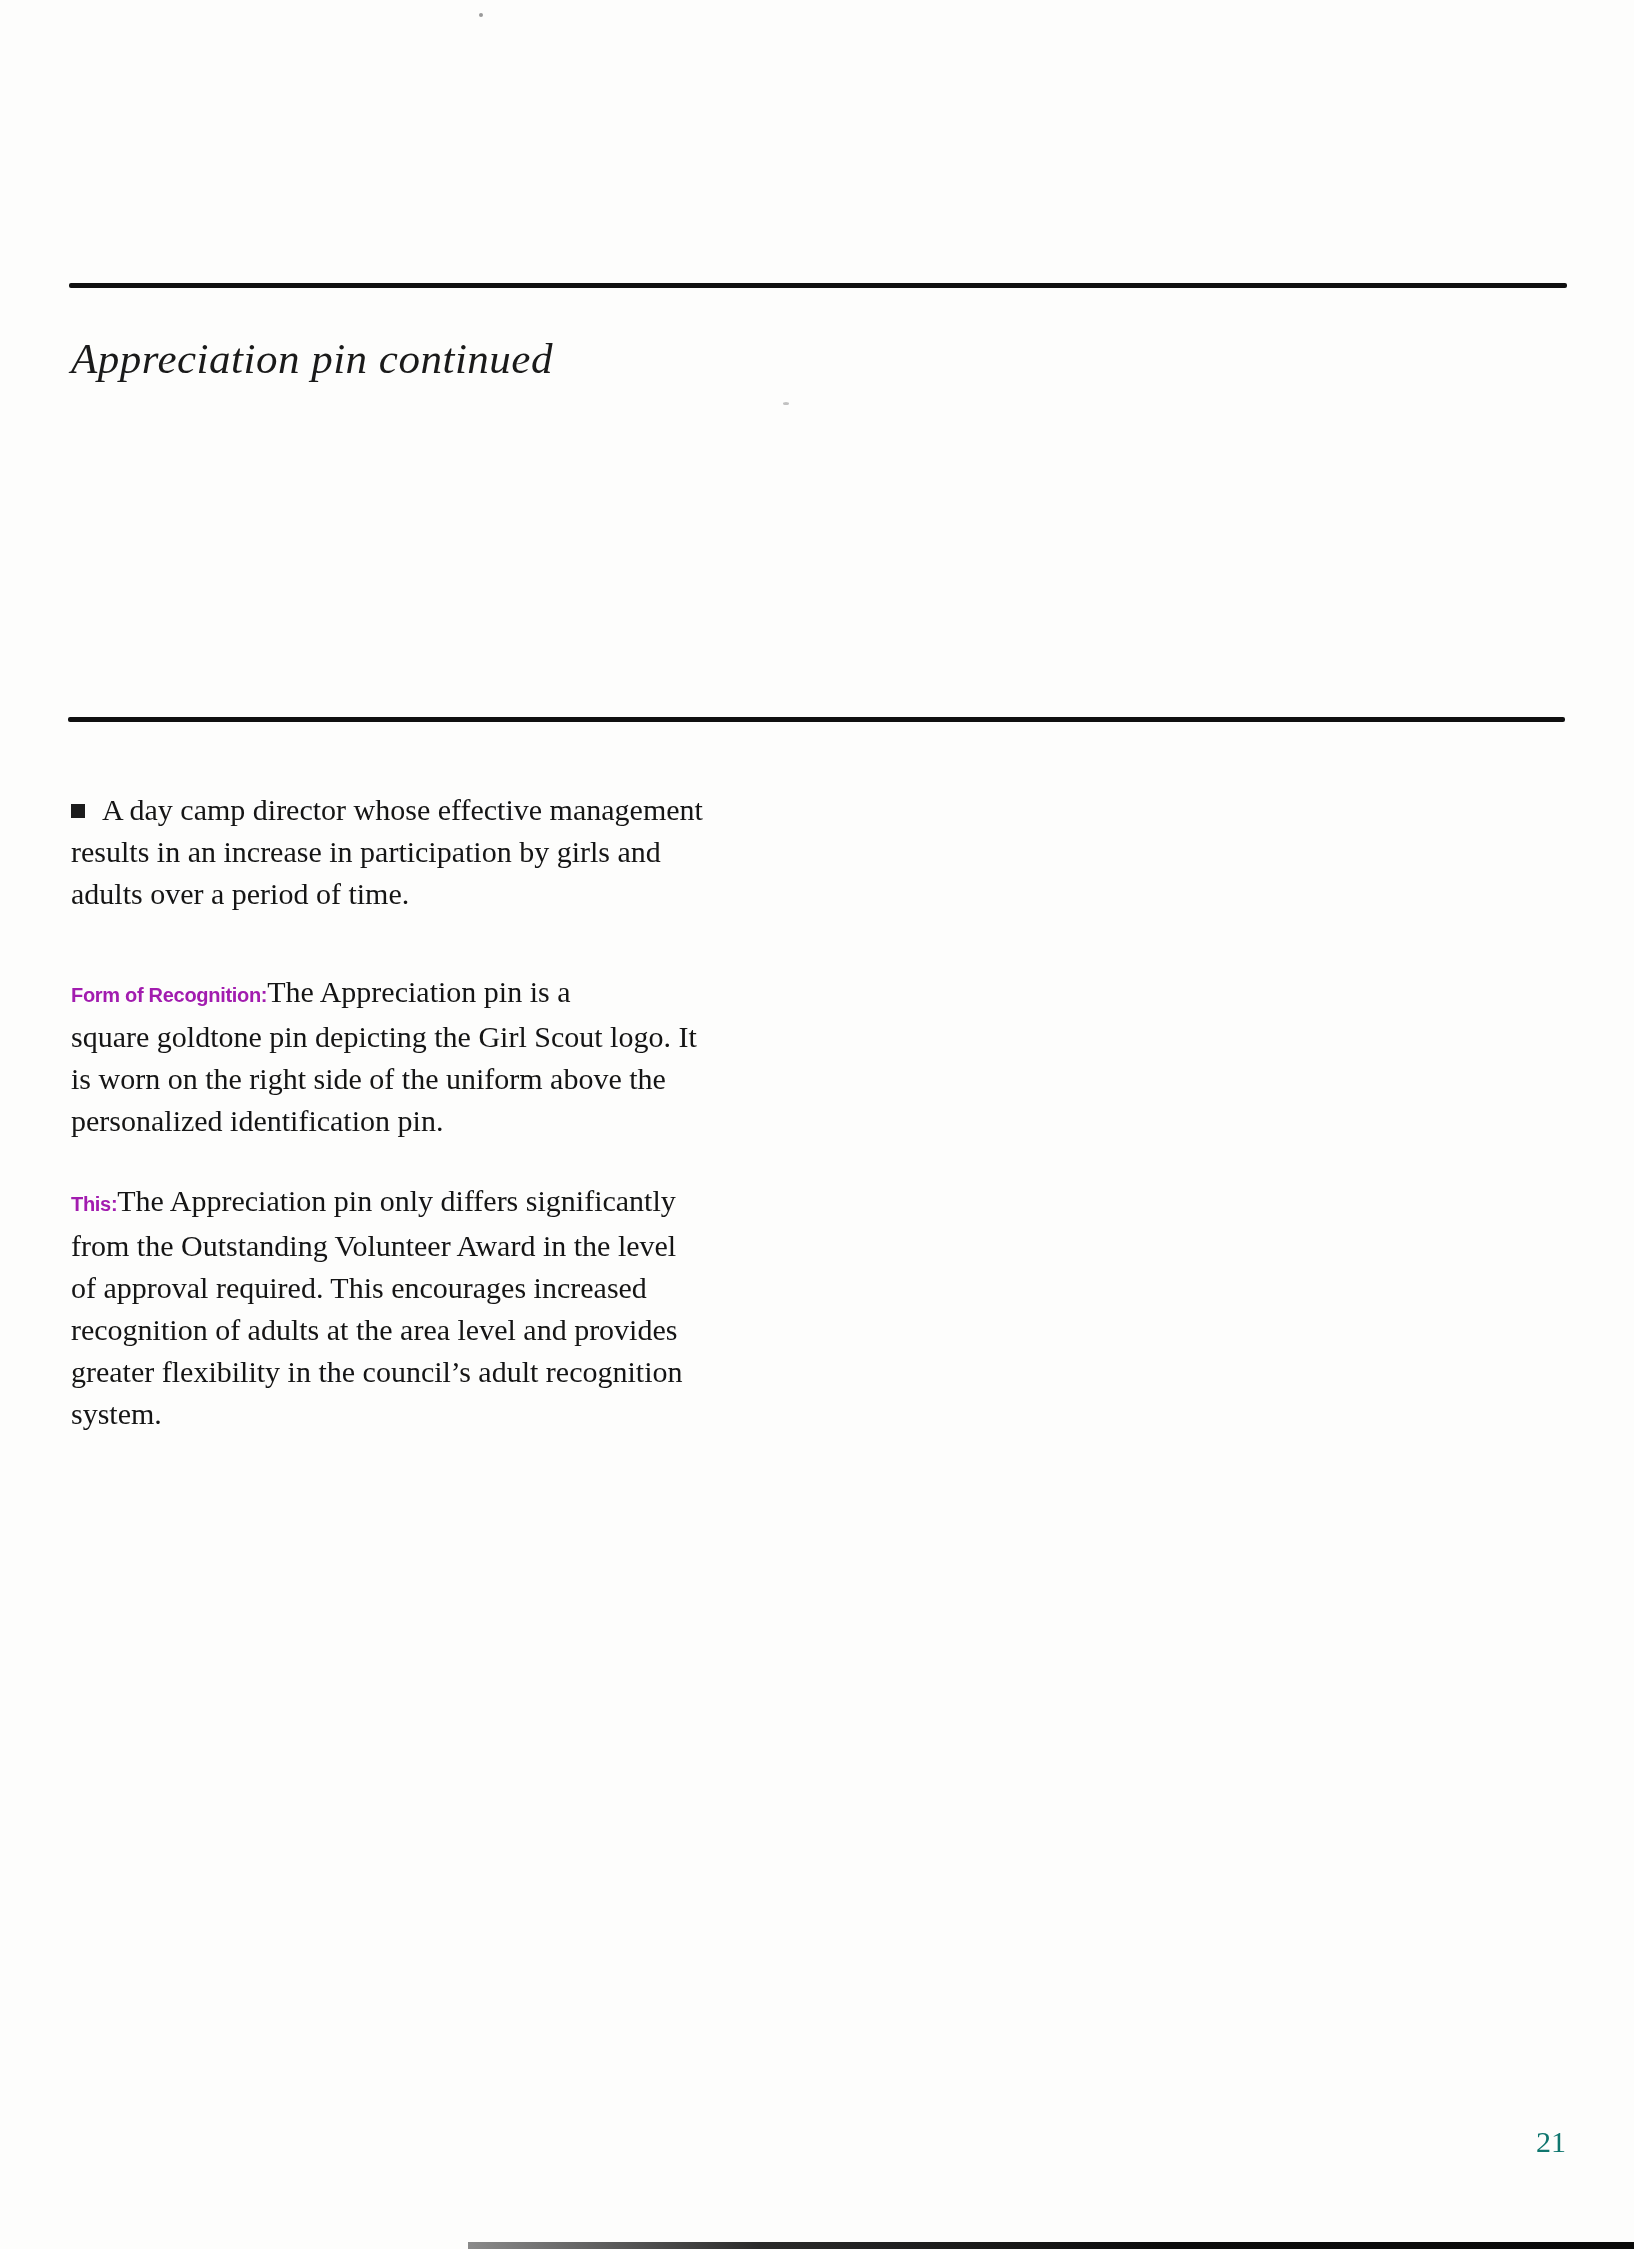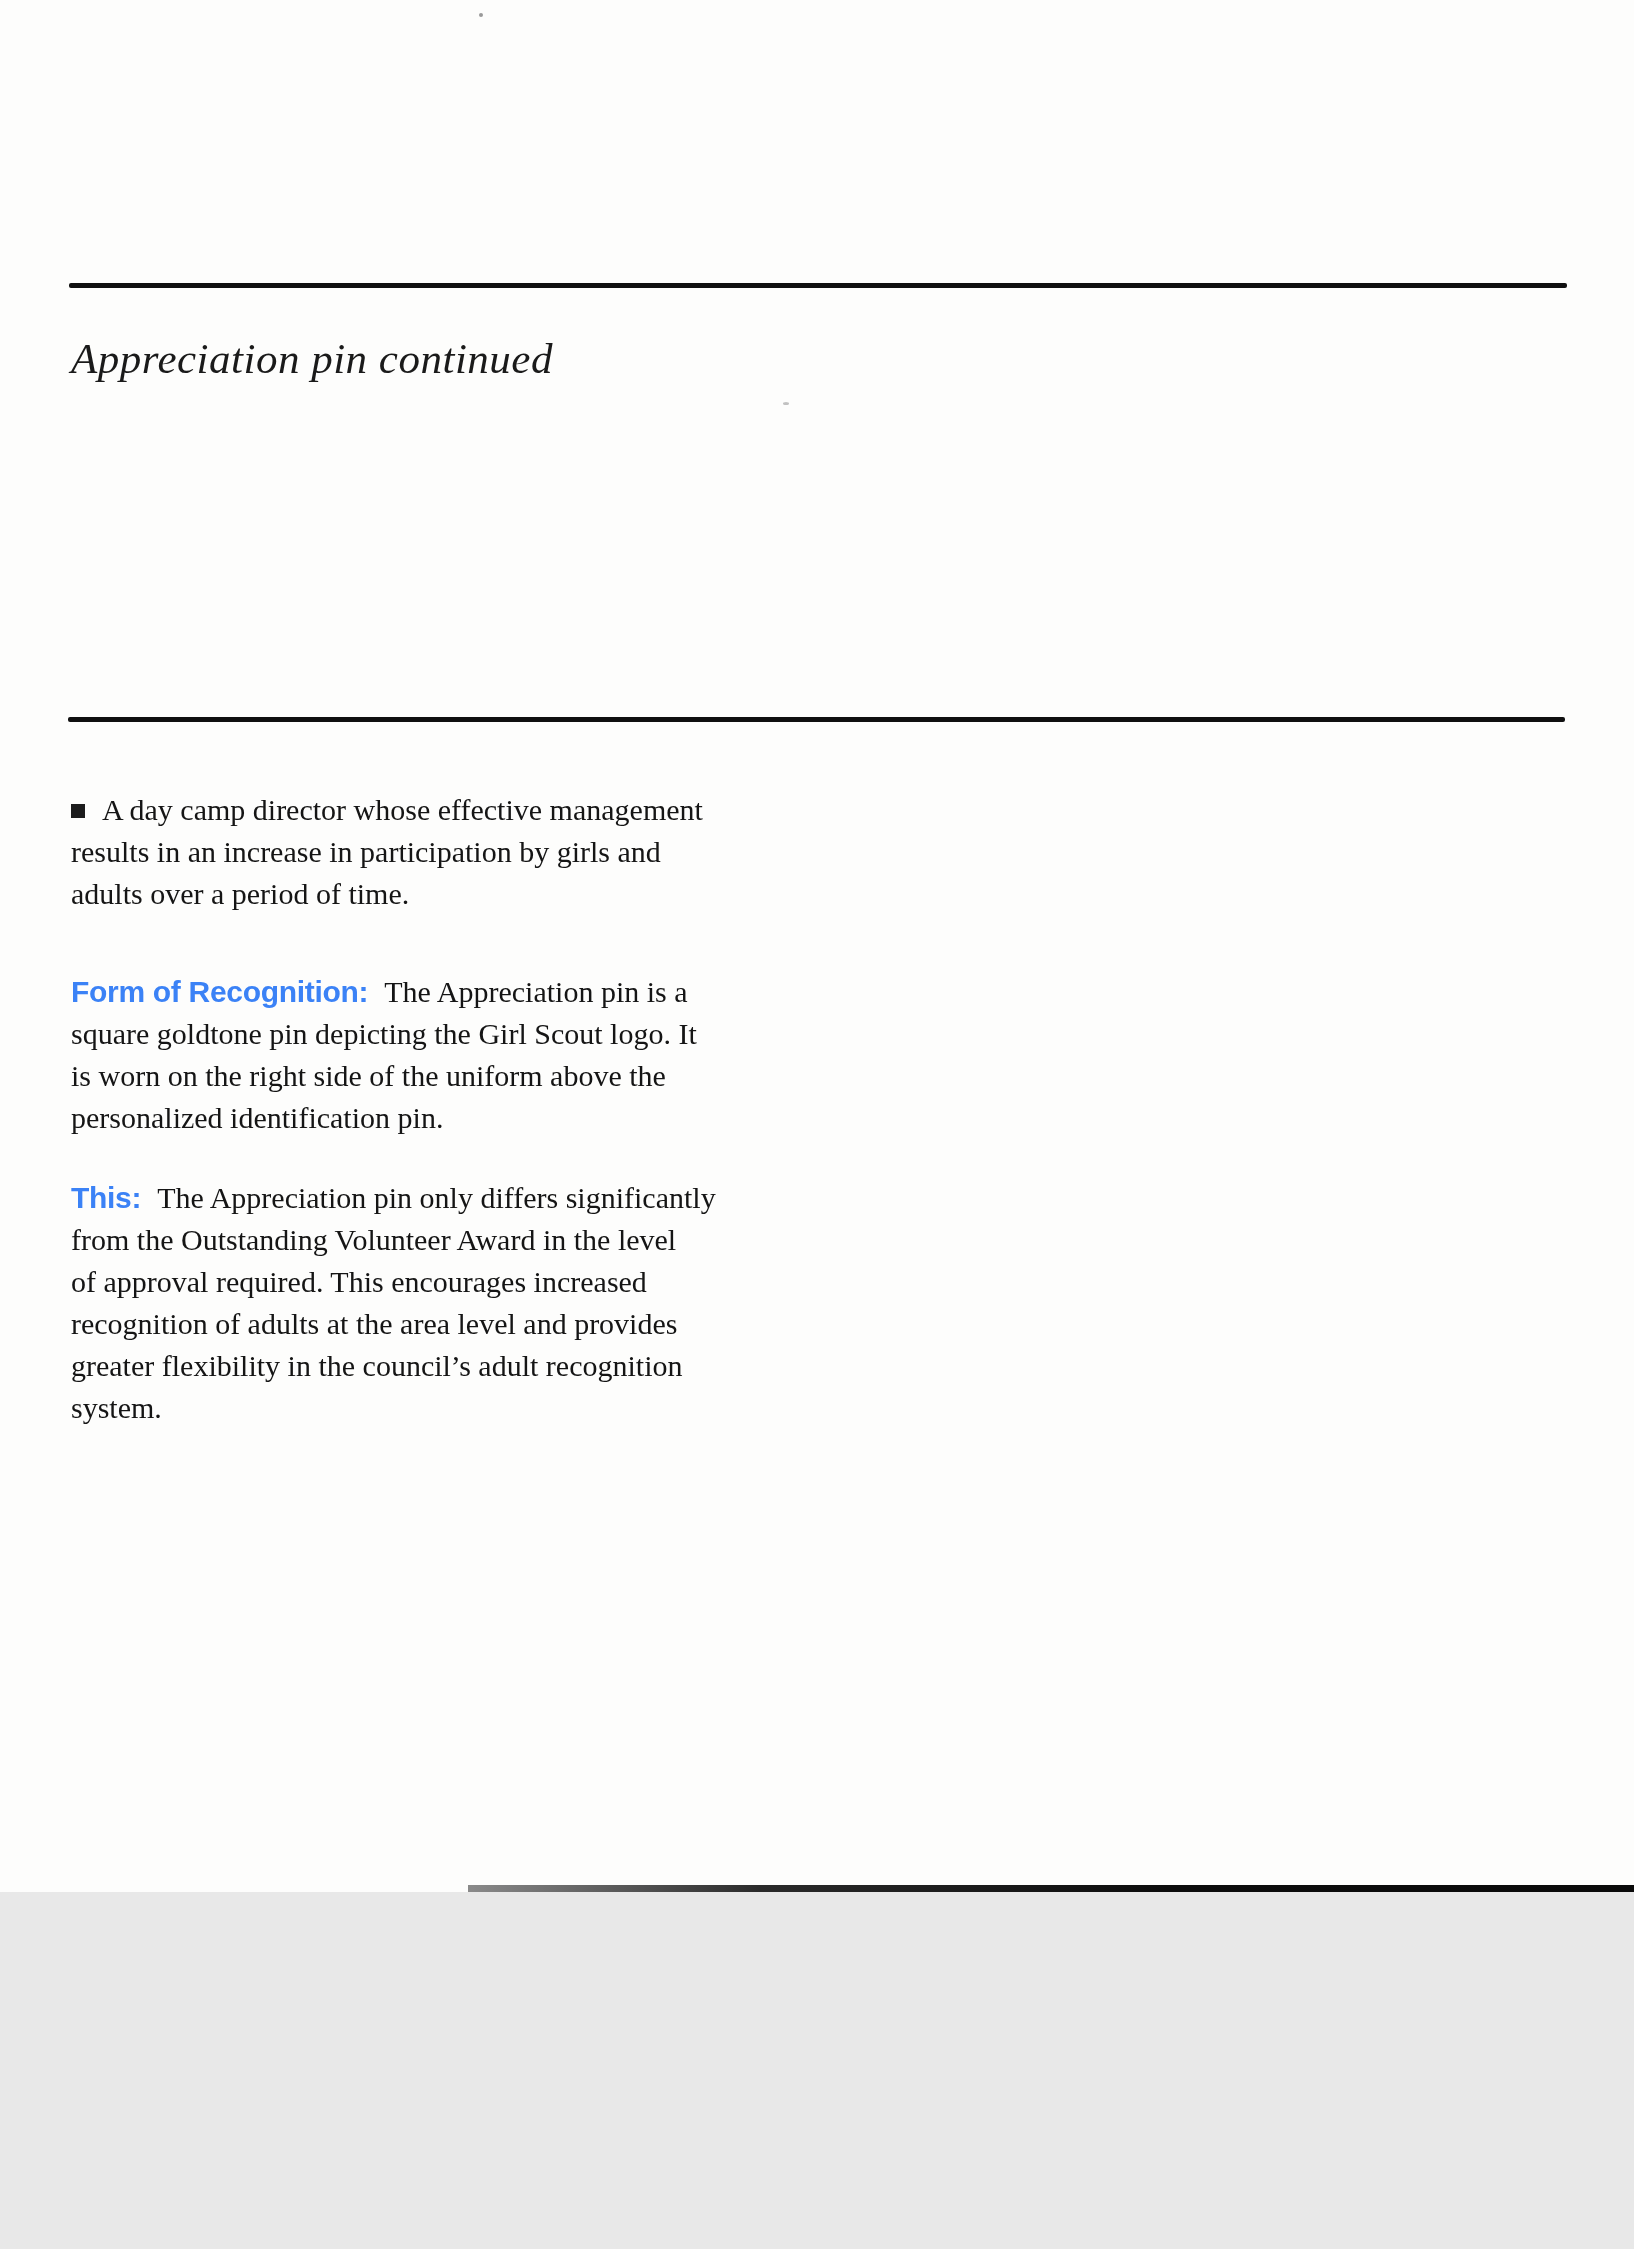--- a/index.html
+++ b/index.html
@@ -3,21 +3,21 @@
 <meta charset="utf-8">
 <style>
   html, body {
     margin: 0;
     padding: 0;
     background: #e8e8e8;
   }
   .page {
     position: relative;
     width: 1634px;
-    height: 1892px;
+    height: 2249px;
     margin: 0 auto;
     background: #fdfdfc;
     overflow: hidden;
     font-family: "Liberation Serif", serif;
     color: #151515;
   }
   .rule {
     position: absolute;
     background: #101010;
     height: 5px;
@@ -63,24 +63,24 @@
     margin-bottom: 2px;
     vertical-align: baseline;
   }
   p.para { margin: 0; }
   p.form-para { margin-top: 56px; }
   p.cert-para { margin-top: 36px; }
   p.note-para { margin-top: 38px; }
   .bold-label {
     font-family: "Liberation Sans", sans-serif;
     font-weight: 700;
-    font-size: 30px;
+    font-size: 20px;
     letter-spacing: -0.3px;
-    margin-right: 16px;
-    color: #3b82f6;
+    margin-right: 0;
+    color: #a21caf;
   }
   .page-number {
     position: absolute;
     left: 1536px;
     top: 2124px;
     font-size: 30px;
     line-height: 36px;
     color: #0f766e;
   }
   .bottom-bar {

